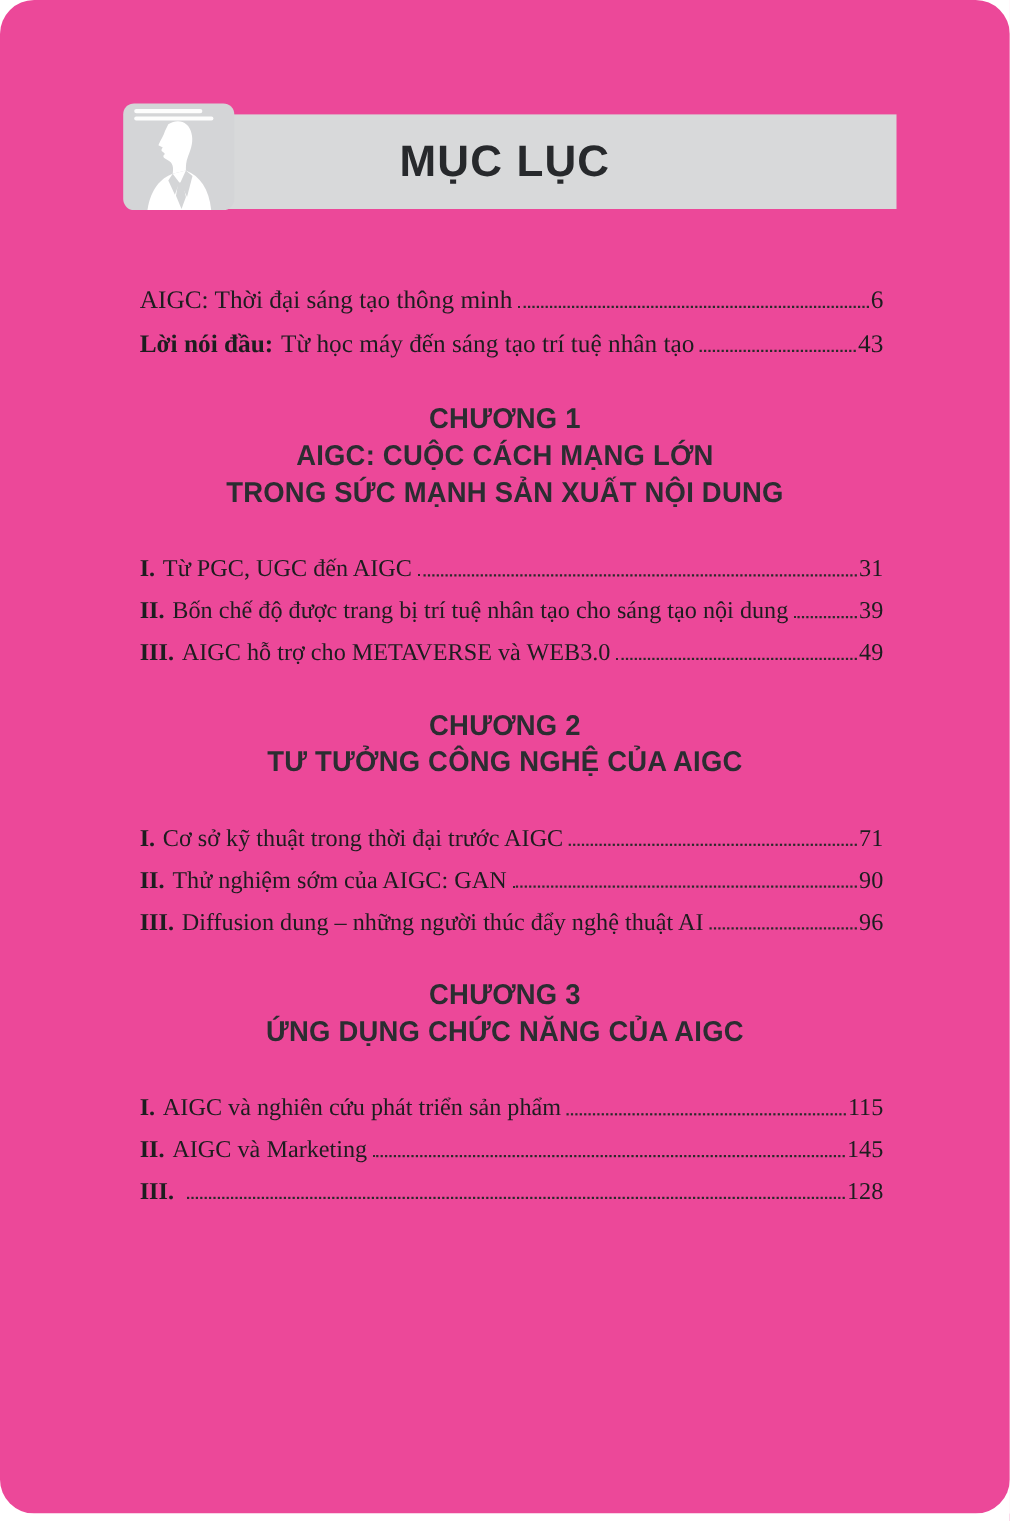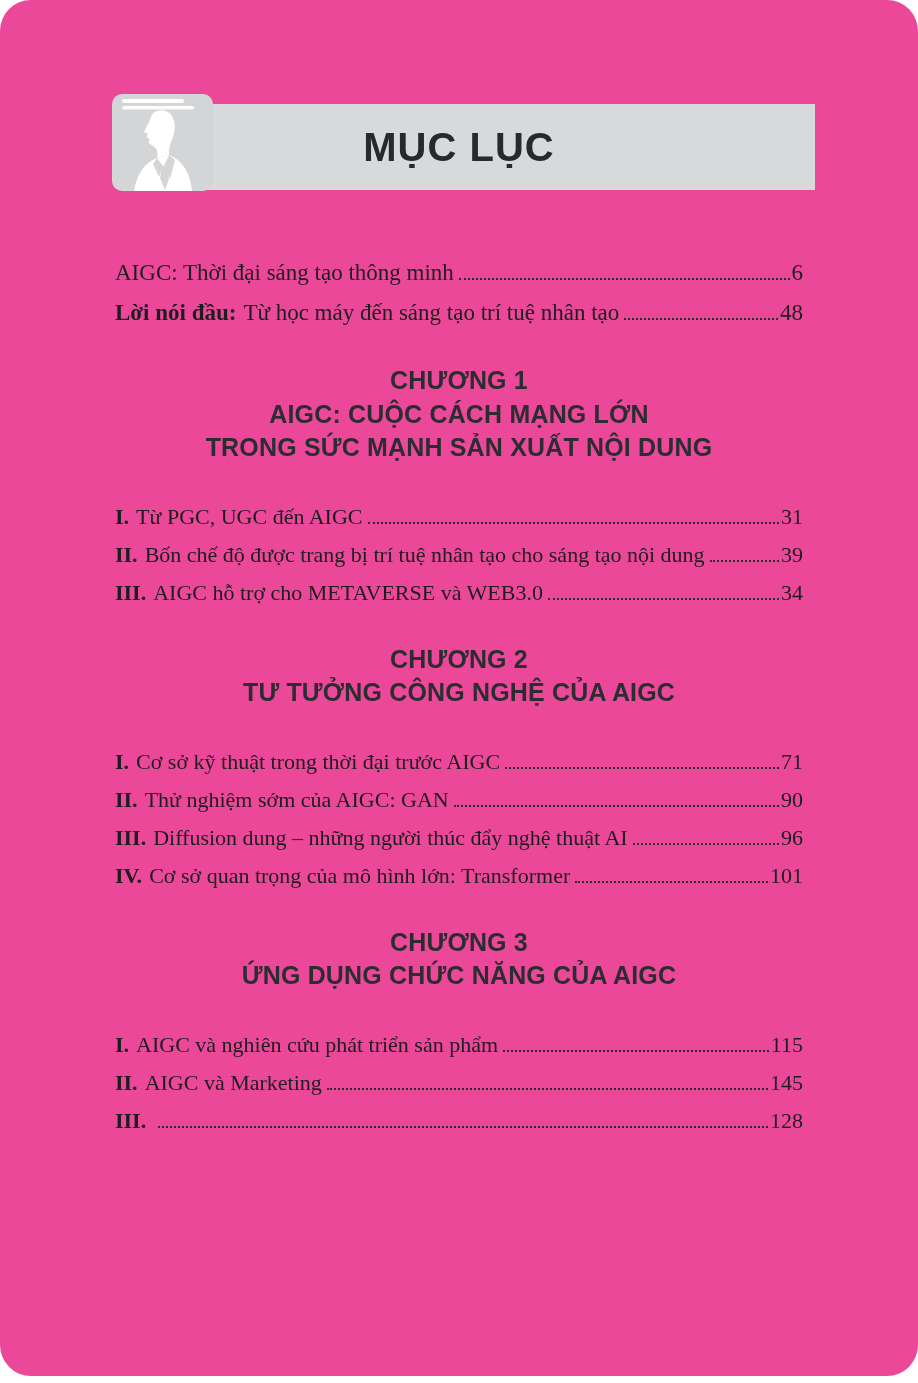--- a/index.html
+++ b/index.html
@@ -42,21 +42,21 @@
   .front-matter { margin-top: 62px; }
   .toc-row {
     display: flex;
     align-items: baseline;
     font-size: 22px;
     line-height: 38px;
     white-space: nowrap;
     justify-content: flex-end;
   }
   .front-matter .toc-row { font-size: 23px; line-height: 40px; }
-  .entry-prefix { font-weight: bold; margin-right: 7px; }
+  .entry-prefix { font-weight: bold; margin-right: 7px; margin-left: 12px; }
   .entry-prefix:empty { margin-right: 0; }
   .entry-title { flex: 0 1 auto; overflow: hidden; }
   .dot-leader {
     flex: 1 1 auto;
     min-width: 8px;
     border-bottom: 2.4px dotted #2a2a2a;
     margin: 0 2px 0 5px;
   }
   .entry-page { flex: 0 0 auto; }
   .chapter-heading {
@@ -103,21 +103,21 @@
       <div class="toc-row">
         <span class="entry-prefix"></span>
         <span class="entry-title">AIGC: Thời đại sáng tạo thông minh</span>
         <span class="dot-leader"></span>
         <span class="entry-page">6</span>
       </div>
       <div class="toc-row">
         <span class="entry-prefix">Lời nói đầu:</span>
         <span class="entry-title">Từ học máy đến sáng tạo trí tuệ nhân tạo</span>
         <span class="dot-leader"></span>
-        <span class="entry-page">48</span>
+        <span class="entry-page">43</span>
       </div>
     </div>
 
     <div class="chapter-heading">
       <span class="heading-line">CHƯƠNG 1</span>
       <span class="heading-line">AIGC: CUỘC CÁCH MẠNG LỚN</span>
       <span class="heading-line">TRONG SỨC MẠNH SẢN XUẤT NỘI DUNG</span>
     </div>
     <div class="entries">
       <div class="toc-row">
@@ -129,21 +129,21 @@
       <div class="toc-row">
         <span class="entry-prefix">II.</span>
         <span class="entry-title">Bốn chế độ được trang bị trí tuệ nhân tạo cho sáng tạo nội dung</span>
         <span class="dot-leader"></span>
         <span class="entry-page">39</span>
       </div>
       <div class="toc-row">
         <span class="entry-prefix">III.</span>
         <span class="entry-title">AIGC hỗ trợ cho METAVERSE và WEB3.0</span>
         <span class="dot-leader"></span>
-        <span class="entry-page">34</span>
+        <span class="entry-page">49</span>
       </div>
     </div>
 
     <div class="chapter-heading">
       <span class="heading-line">CHƯƠNG 2</span>
       <span class="heading-line">TƯ TƯỞNG CÔNG NGHỆ CỦA AIGC</span>
     </div>
     <div class="entries">
       <div class="toc-row">
         <span class="entry-prefix">I.</span>
@@ -155,26 +155,20 @@
         <span class="entry-prefix">II.</span>
         <span class="entry-title">Thử nghiệm sớm của AIGC: GAN</span>
         <span class="dot-leader"></span>
         <span class="entry-page">90</span>
       </div>
       <div class="toc-row">
         <span class="entry-prefix">III.</span>
         <span class="entry-title">Diffusion dung – những người thúc đẩy nghệ thuật AI</span>
         <span class="dot-leader"></span>
         <span class="entry-page">96</span>
-      </div>
-      <div class="toc-row">
-        <span class="entry-prefix">IV.</span>
-        <span class="entry-title">Cơ sở quan trọng của mô hình lớn: Transformer</span>
-        <span class="dot-leader"></span>
-        <span class="entry-page">101</span>
       </div>
     </div>
 
     <div class="chapter-heading">
       <span class="heading-line">CHƯƠNG 3</span>
       <span class="heading-line">ỨNG DỤNG CHỨC NĂNG CỦA AIGC</span>
     </div>
     <div class="entries">
       <div class="toc-row">
         <span class="entry-prefix">I.</span>

